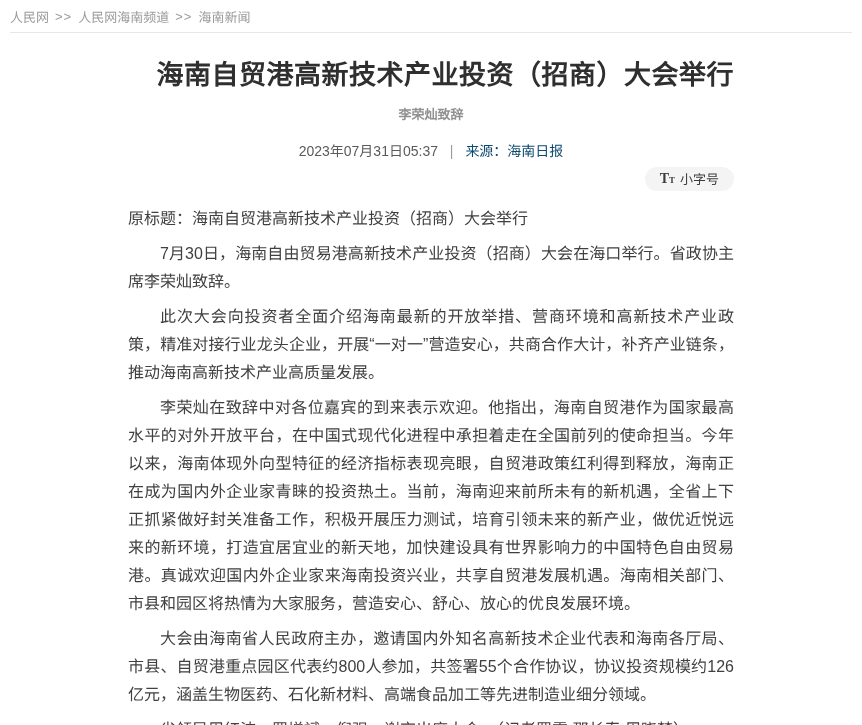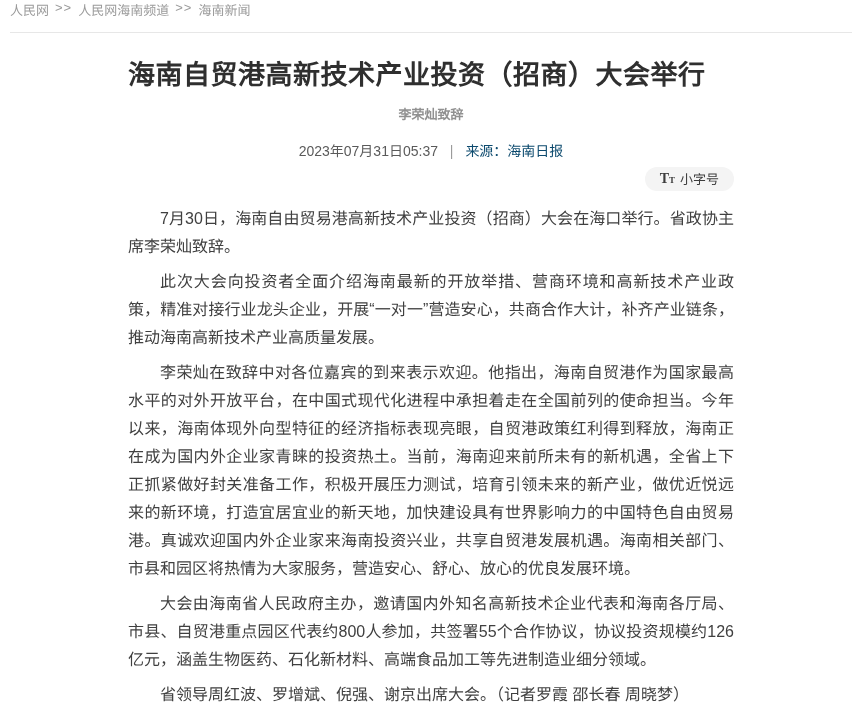--- a/index.html
+++ b/index.html
@@ -11,20 +11,21 @@
     font-family: "Liberation Sans", "DejaVu Sans", sans-serif;
     overflow: hidden;
     position: relative;
   }
 
   
   .breadcrumb-bar {
     margin: 0 10px;
     height: 33px;
     display: flex;
+    align-items: center;
     border-bottom: 1px solid #e7e7e7;
     font-size: 13px;
     color: #9b9b9b;
     white-space: nowrap;
   }
   .breadcrumb-bar a {
     color: #9b9b9b;
     text-decoration: none;
     cursor: pointer;
   }
@@ -40,21 +41,21 @@
     margin: 0 auto;
     padding-top: 26px;
   }
 
   .article-title {
     margin: 0;
     font-size: 27px;
     line-height: 32px;
     font-weight: bold;
     color: #2f2f2f;
-    text-align: left;
+    text-align: right;
     letter-spacing: 0.5px;
   }
 
   .article-subtitle {
     margin-top: 13px;
     text-align: center;
     font-size: 13px;
     color: #919191;
     font-weight: bold;
   }
@@ -136,20 +137,21 @@
     <button class="font-size-btn">
       <span class="tt-icon">
         <span class="t-big">T</span>
         <span class="t-small">T</span>
       </span>
       <span>小字号</span>
     </button>
   </div>
 
   <div class="article-body">
+    <p>原标题：海南自贸港高新技术产业投资（招商）大会举行</p>
     <p class="indent">7月30日，海南自由贸易港高新技术产业投资（招商）大会在海口举行。省政协主席李荣灿致辞。</p>
     <p class="indent">此次大会向投资者全面介绍海南最新的开放举措、营商环境和高新技术产业政策，精准对接行业龙头企业，开展“一对一”营造安心，共商合作大计，补齐产业链条，推动海南高新技术产业高质量发展。</p>
     <p class="indent">李荣灿在致辞中对各位嘉宾的到来表示欢迎。他指出，海南自贸港作为国家最高水平的对外开放平台，在中国式现代化进程中承担着走在全国前列的使命担当。今年以来，海南体现外向型特征的经济指标表现亮眼，自贸港政策红利得到释放，海南正在成为国内外企业家青睐的投资热土。当前，海南迎来前所未有的新机遇，全省上下正抓紧做好封关准备工作，积极开展压力测试，培育引领未来的新产业，做优近悦远来的新环境，打造宜居宜业的新天地，加快建设具有世界影响力的中国特色自由贸易港。真诚欢迎国内外企业家来海南投资兴业，共享自贸港发展机遇。海南相关部门、市县和园区将热情为大家服务，营造安心、舒心、放心的优良发展环境。</p>
     <p class="indent">大会由海南省人民政府主办，邀请国内外知名高新技术企业代表和海南各厅局、市县、自贸港重点园区代表约800人参加，共签署55个合作协议，协议投资规模约126亿元，涵盖生物医药、石化新材料、高端食品加工等先进制造业细分领域。</p>
     <p class="indent">省领导周红波、罗增斌、倪强、谢京出席大会。（记者罗霞 邵长春 周晓梦）</p>
   </div>
 
 </div>
 
 </body></html>

